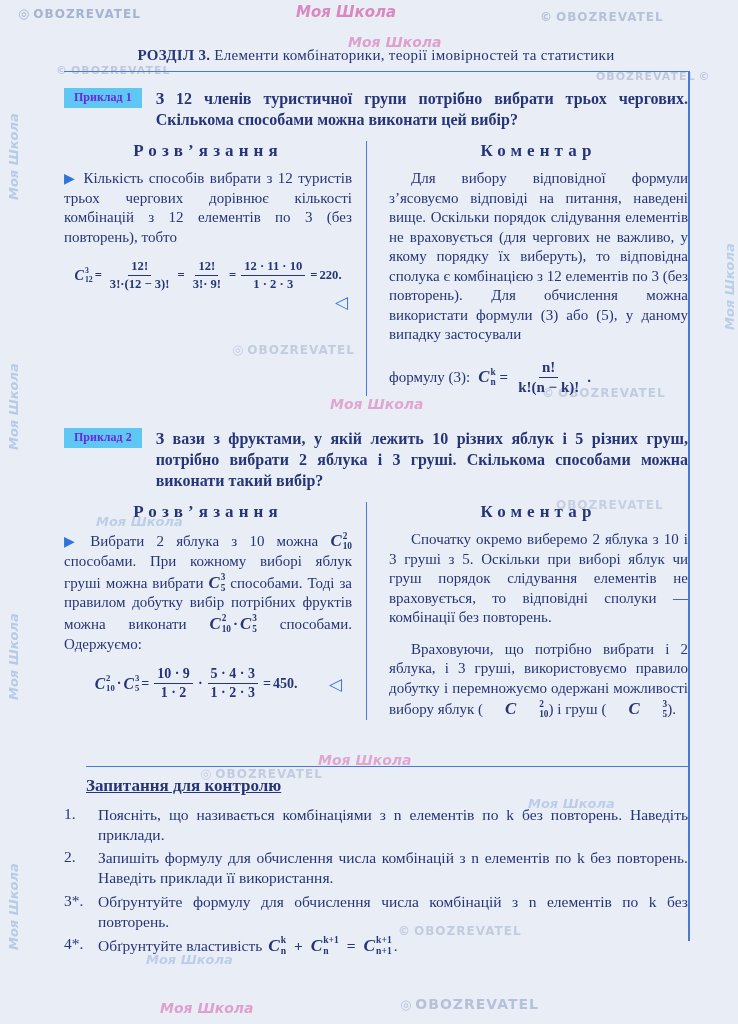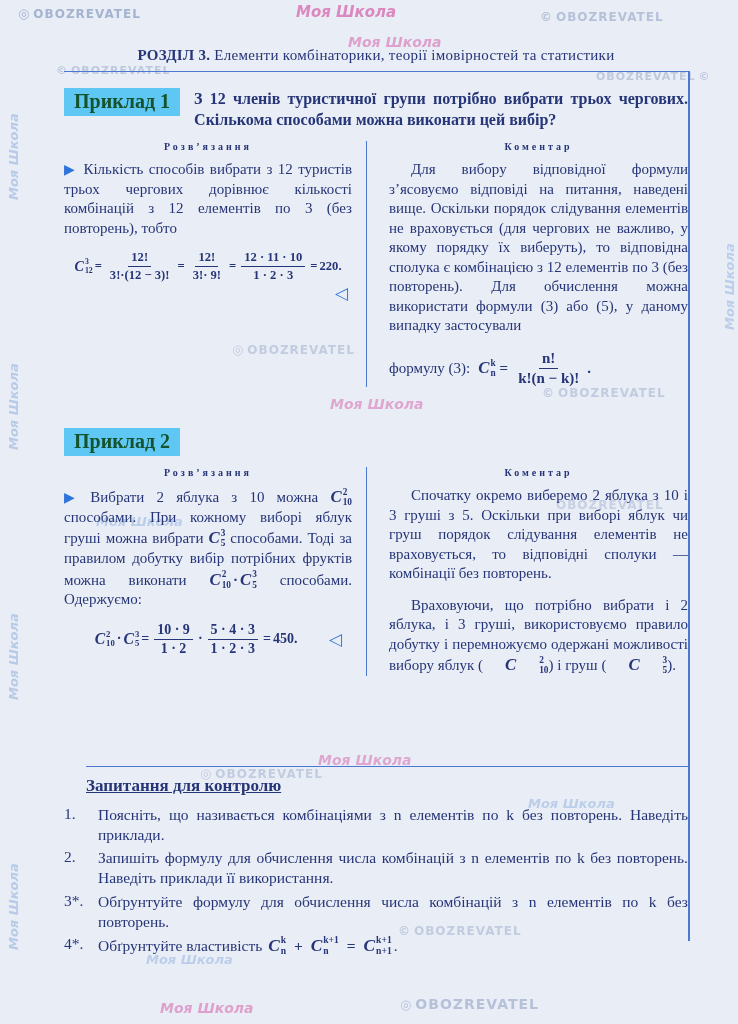--- a/index.html
+++ b/index.html
@@ -23,28 +23,28 @@
   .rule-h { position:absolute; left:64px; right:48px; top:71px; border-top:1.6px solid #4a78d2; z-index:2; }
   .rule-v { position:absolute; left:688px; top:71px; height:870px; border-left:2.2px solid #4a78d2; z-index:2; }
 
   .header { position:absolute; left:64px; right:50px; top:47px; text-align:center;
             font-size:15px; letter-spacing:.02em; z-index:3; }
   .header b { font-weight:700; }
 
   
   section { position:absolute; left:64px; width:624px; z-index:3; }
   .ex-head { display:flex; gap:14px; align-items:flex-start; }
-  .badge { flex:none; background:#5ec7f3; color:#14532d; font-weight:700; font-size:20px;
+  .badge { flex:none; background:#5ec7f3; color:#6d28d9; font-weight:700; font-size:12px;
            padding:2px 10px 3px; }
   .problem { font-weight:700; font-size:16px; line-height:1.32; text-align:justify; }
 
   .cols { display:flex; margin-top:11px; }
   .col-left { width:302px; padding-right:14px; }
   .col-right { flex:1; border-left:1.9px solid #4a78d2; padding-left:22px; }
-  .col-head { text-align:center; font-weight:600; font-size:10px; letter-spacing:.3em; margin-bottom:8px; }
+  .col-head { text-align:center; font-weight:600; font-size:17px; letter-spacing:.3em; margin-bottom:8px; }
   .body-text { font-size:15px; line-height:1.3; text-align:justify; }
   .indent { text-indent:22px; }
   .mt { margin-top:12px; }
   .tri-start { color:#2f74d8; font-size:14px; margin-right:7px; font-family:"DejaVu Sans",sans-serif; }
   .tri-end { color:#2f74d8; font-size:17px; font-family:"DejaVu Sans",sans-serif; }
 
   
   .cterm { display:inline-flex; align-items:center; font-weight:700; white-space:nowrap; }
   .cbase { font-style:italic; font-size:1.12em; }
   .stack { display:inline-flex; flex-direction:column; align-items:flex-start;
@@ -193,20 +193,21 @@
             </span>
           <span class="fresult">.</span>
         </div>
       </div>
     </div>
   </section>
 
   <section style="top:428px">
     <div class="ex-head">
       <span class="badge">Приклад 2</span>
+      <p class="problem">З вази з фруктами, у якій лежить 10 різних яблук і 5 різних груш, потрібно вибрати 2 яблука і 3 груші. Скількома способами можна виконати такий вибір?</p>
     </div>
     <div class="cols">
       <div class="col-left">
         <h3 class="col-head">Розв’язання</h3>
         <p class="body-text"><span class="tri-start">▶</span><span>Вибрати 2 яблука з 10 можна</span>
           <span class="cterm">
               <span class="cbase">C</span>
               <span class="stack">
                 <span>2</span>
                 <span>10</span>

